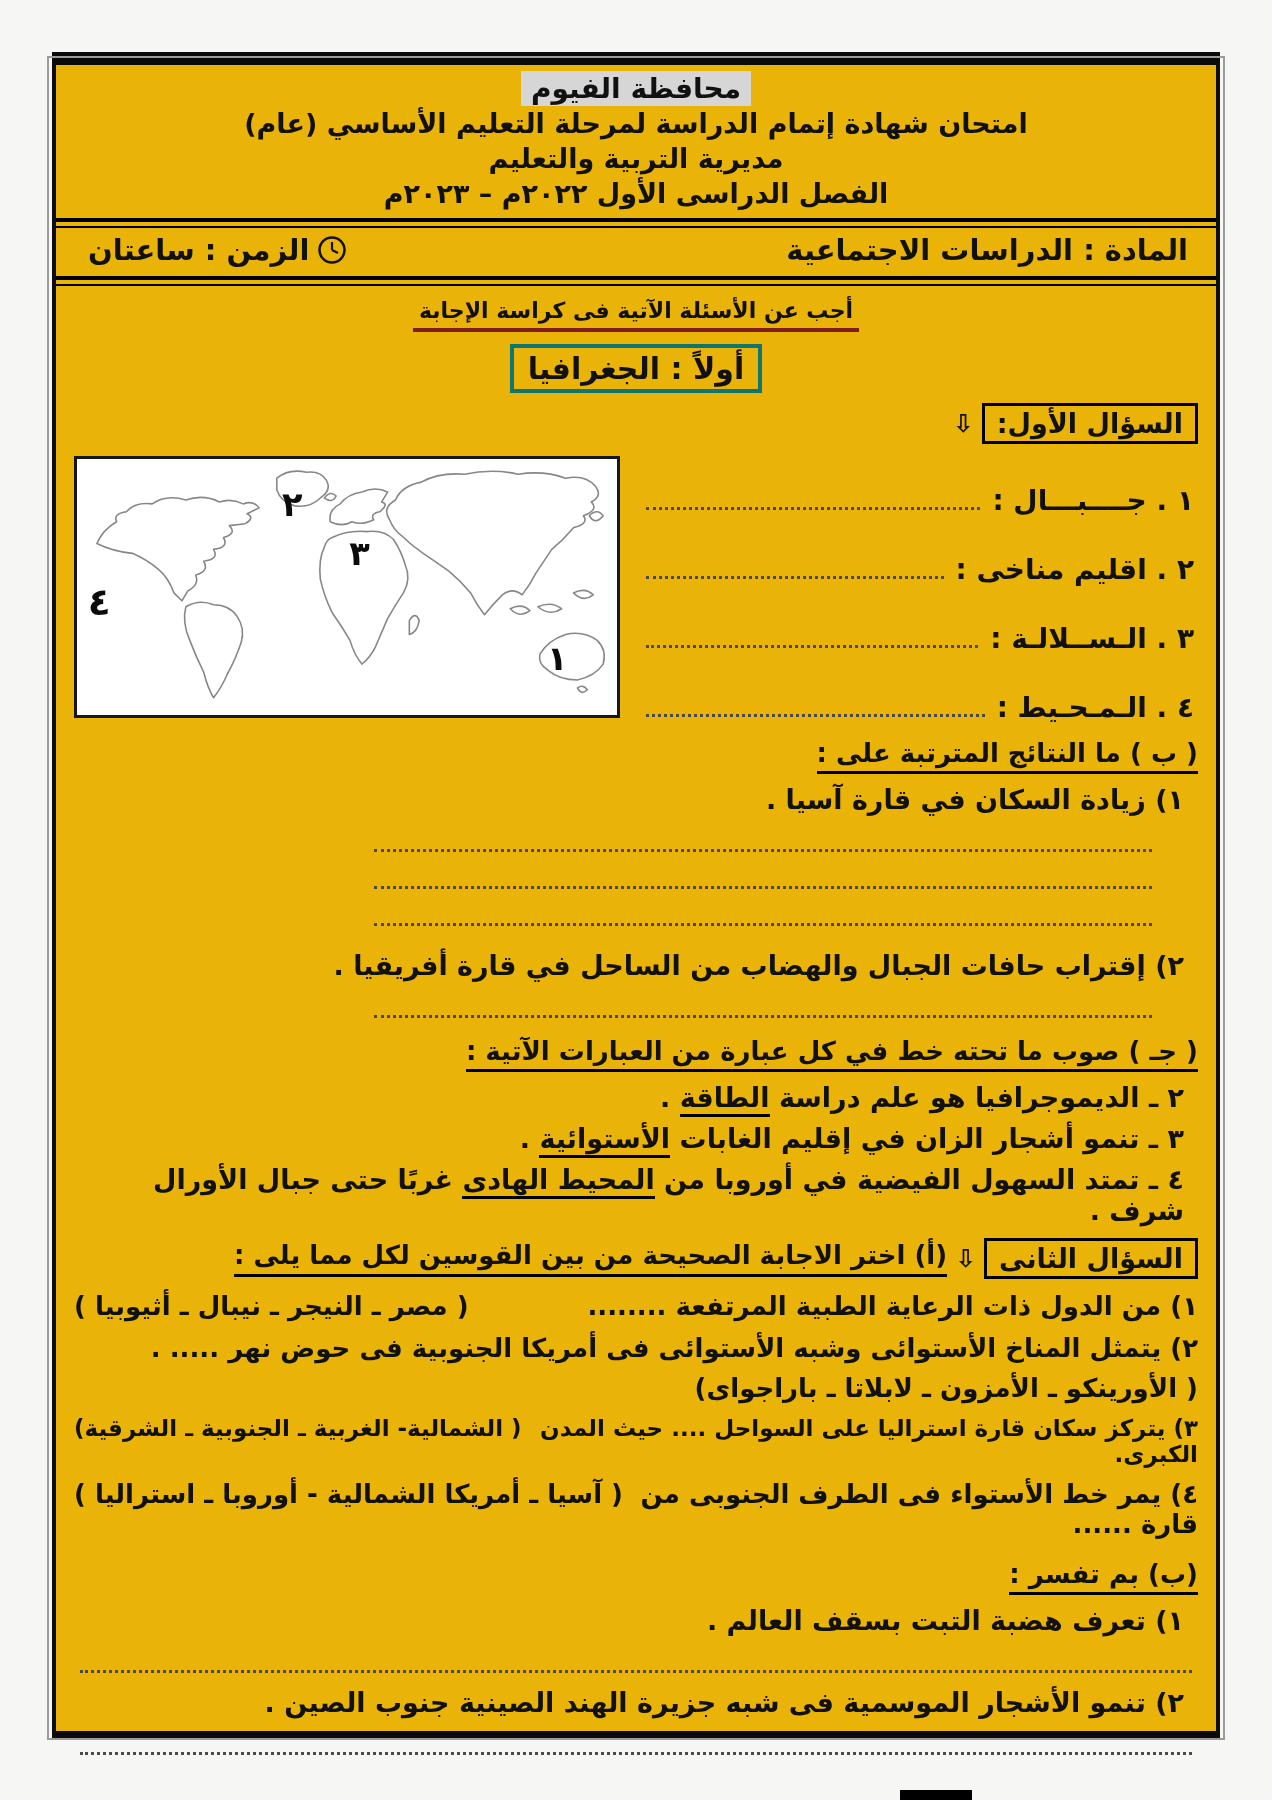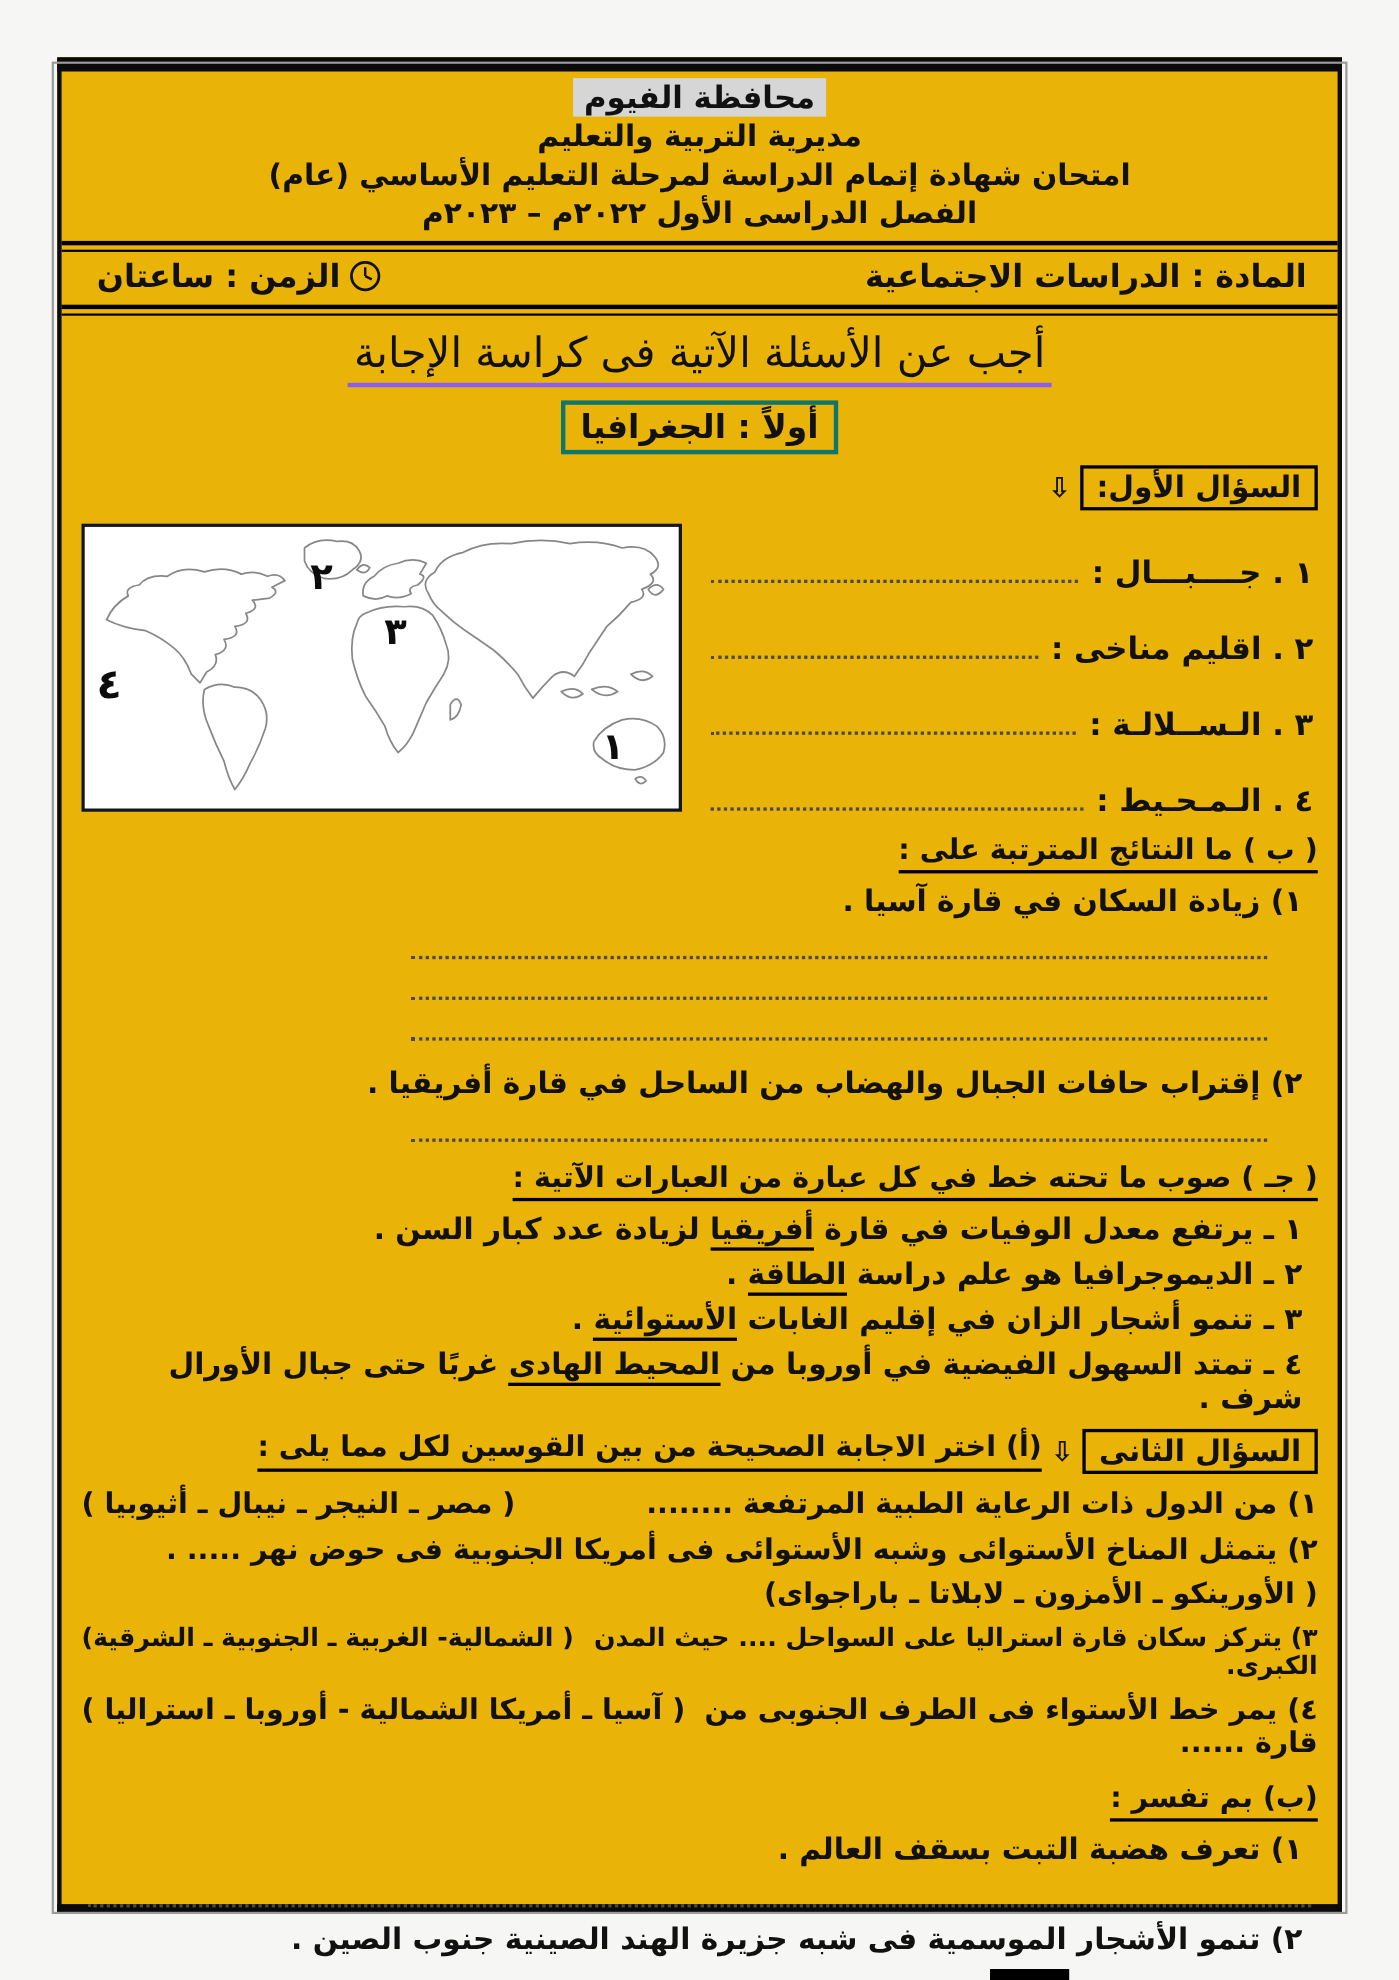--- a/index.html
+++ b/index.html
@@ -21,22 +21,22 @@
   }
   .center{text-align:center;}
   .hdr-line{font-weight:bold;font-size:27px;line-height:35px;}
   .hdr-gov{display:inline-block;background:#d6d6d6;padding:0 10px;font-size:28px;}
   .rule2{height:4px;border-top:4px solid #000;border-bottom:2px solid #000;margin:7px -18px 0 -18px;}
   .meta-row{display:flex;justify-content:space-between;align-items:center;
     font-weight:bold;font-size:29px;padding:5px 10px 2px 14px;}
   .meta-left{display:flex;align-items:center;gap:8px;}
   .clock{width:30px;height:30px;display:inline-block;}
   .instruction-wrap{text-align:center;margin-top:12px;}
-  .instruction{display:inline-block;font-weight:normal;font-size:38px;
-    border-bottom:4px solid #8b5cf6;padding:0 6px 5px 6px;}
+  .instruction{display:inline-block;font-weight:bold;font-size:22px;
+    border-bottom:4px solid #7f1d1d;padding:0 6px 5px 6px;}
   .part-box{display:block;width:fit-content;margin:12px auto 10px auto;
     border:4px solid #0f766e;padding:3px 14px;font-weight:bold;font-size:30px;}
   .qhead{display:flex;align-items:center;gap:8px;margin-top:6px;}
   .qbox{border:3px solid #000;padding:2px 12px;font-weight:bold;font-size:27px;white-space:nowrap;}
   .arrow{font-size:25px;font-weight:bold;}
   .qprompt{font-weight:bold;font-size:26px;border-bottom:3px solid #000;padding-bottom:4px;}
   .q1-body{display:flex;margin-top:4px;}
   .q1-items{flex:1;padding-right:4px;}
   .item-row{display:flex;align-items:flex-end;font-weight:bold;font-size:28px;height:69px;}
   .item-row .lbl{white-space:nowrap;}
@@ -58,22 +58,22 @@
   .scan-block{position:absolute;left:900px;top:1790px;width:72px;height:10px;background:#000;}
   svg text{font-weight:bold;fill:#0c0c0c;}
 </style>
 </head>
 <body>
 
 <div class="page">
 
   <div class="center">
     <div class="hdr-line"><span class="hdr-gov">محافظة الفيوم</span></div>
+    <div class="hdr-line">امتحان شهادة إتمام الدراسة لمرحلة التعليم الأساسي (عام)</div>
     <div class="hdr-line">مديرية التربية والتعليم</div>
-    <div class="hdr-line">امتحان شهادة إتمام الدراسة لمرحلة التعليم الأساسي (عام)</div>
     <div class="hdr-line">الفصل الدراسى الأول ٢٠٢٢م – ٢٠٢٣م</div>
   </div>
 
   <div class="rule2"></div>
 
   <div class="meta-row">
     <div>المادة : الدراسات الاجتماعية</div>
     <div class="meta-left">
       <span class="clock">
         <svg viewBox="0 0 30 30" width="30" height="30">
@@ -154,21 +154,20 @@
 
   <div><span class="sec-head">( ب ) ما النتائج المترتبة على :</span></div>
   <div class="stmt">١) زيادة السكان في قارة آسيا .</div>
   <div class="dotline part"></div>
   <div class="dotline part"></div>
   <div class="dotline part"></div>
   <div class="stmt" style="margin-top:24px;">٢) إقتراب حافات الجبال والهضاب من الساحل في قارة أفريقيا .</div>
   <div class="dotline part"></div>
 
   <div style="margin-top:4px;"><span class="sec-head">( جـ ) صوب ما تحته خط في كل عبارة من العبارات الآتية :</span></div>
-  <div class="stmt"><span>١ ـ يرتفع معدل الوفيات في قارة </span><span class="u">أفريقيا</span><span> لزيادة عدد كبار السن .</span></div>
   <div class="stmt"><span>٢ ـ الديموجرافيا هو علم دراسة </span><span class="u">الطاقة</span><span> .</span></div>
   <div class="stmt"><span>٣ ـ تنمو أشجار الزان في إقليم الغابات </span><span class="u">الأستوائية</span><span> .</span></div>
   <div class="stmt"><span>٤ ـ تمتد السهول الفيضية في أوروبا من </span><span class="u">المحيط الهادى</span><span> غربًا حتى جبال الأورال شرف .</span></div>
 
   <div class="qhead" style="margin-top:12px;">
     <span class="qbox">السؤال الثانى</span>
     <span class="arrow">⇩</span>
     <span class="qprompt">(أ) اختر الاجابة الصحيحة من بين القوسين لكل مما يلى :</span>
   </div>
 

